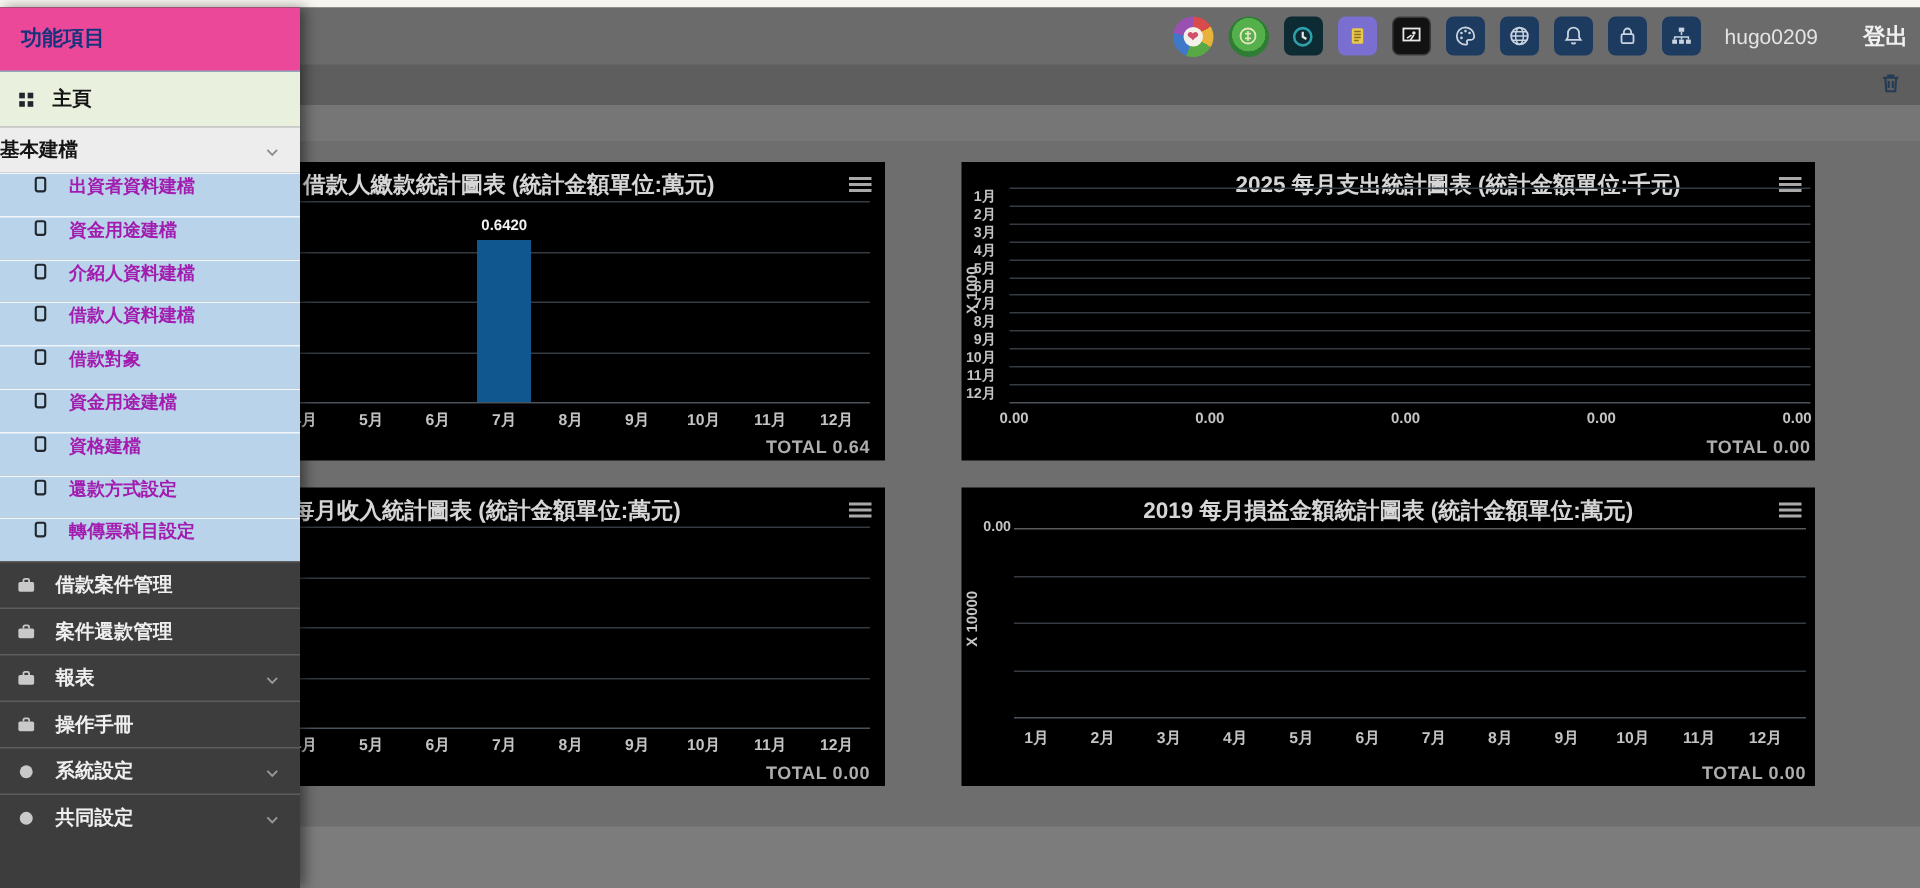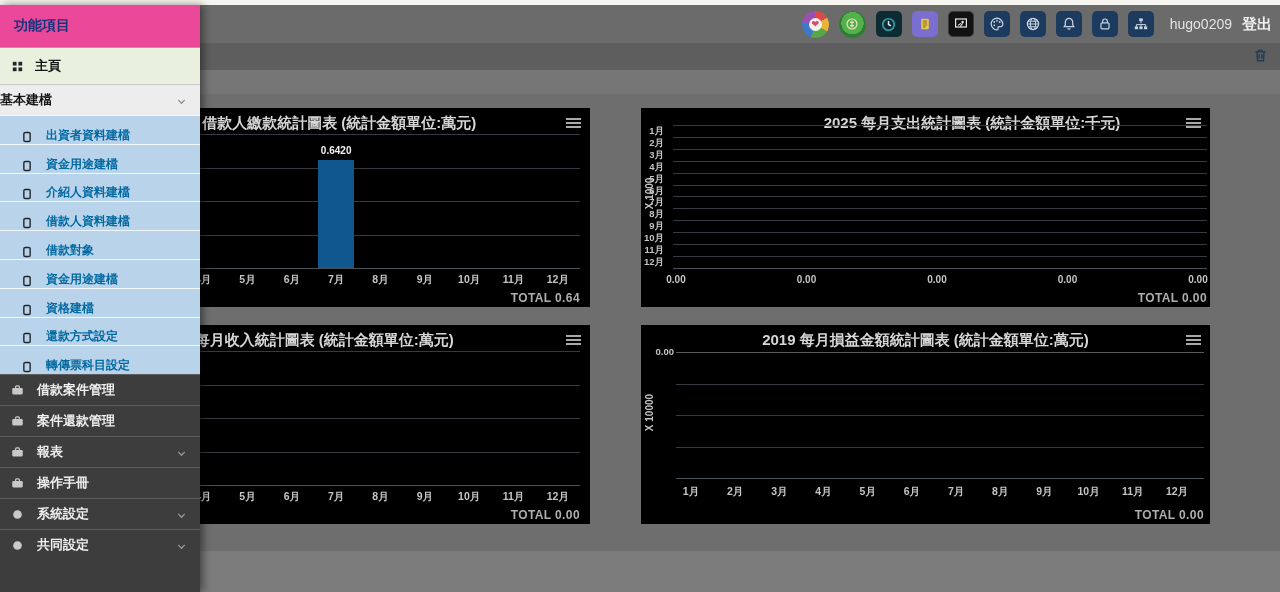--- a/index.html
+++ b/index.html
@@ -22,37 +22,37 @@
   .appicon svg{display:block;}
   .ai-navy{background:#1d3a5f;}
   .ai-clock{background:#0d2b33;}
   .ai-scroll{background:#7a6fd0;}
   .ai-board{background:#121212;border:1px solid #3a3a3a;box-sizing:border-box;}
   .ai-round{border-radius:50%;width:27px;height:27px;}
   .ai-logo{background:conic-gradient(#d94b4b 0 60deg,#e8b33a 60deg 120deg,#58a845 120deg 200deg,#3f77c9 200deg 280deg,#9a4fb3 280deg 360deg);}
   .ai-logo .core{width:13px;height:13px;border-radius:50%;background:#f3f0ea;display:flex;align-items:center;justify-content:center;font-size:9px;color:#d14f6a;font-weight:bold;}
   .ai-coin{background:radial-gradient(circle at 50% 45%,#53b04a 0 55%,#2f7d34 56% 100%);}
   .nav-user{color:#e4e4e4;font-size:14px;margin-left:6px;}
-  .nav-logout{color:#f0f0f0;font-size:15px;font-weight:bold;margin-left:0;cursor:pointer;}
+  .nav-logout{color:#f0f0f0;font-size:15px;font-weight:bold;margin-left:20px;cursor:pointer;}
   .trash-wrap{position:absolute;right:10px;top:4px;width:18px;height:18px;cursor:pointer;}
   
   .sidebar{
     left:0;top:5px;width:200px;height:587px;z-index:50;
     display:flex;flex-direction:column;background:#3d3d3d;
     box-shadow:3px 0 8px rgba(0,0,0,.45);
   }
   .sb-header{height:43px;background:#ec4899;display:flex;align-items:center;
     font-size:14px;font-weight:bold;color:#16337e;padding-left:14px;box-sizing:border-box;
     border-bottom:1px solid #93a7ba;}
   .sb-home{height:36px;background:#e9f1de;display:flex;align-items:center;cursor:pointer;
     font-size:13px;font-weight:bold;color:#141414;border-bottom:1px solid #c9c9c9;}
   .sb-group{height:30px;background:#ededed;display:flex;align-items:center;cursor:pointer;
     font-size:13px;font-weight:bold;color:#141414;position:relative;}
-  .sb-sub{height:28.8px;background:#b9d3eb;display:flex;align-items:flex-end;cursor:pointer;
-    font-size:12px;font-weight:bold;color:#0369a1;border-top:1px solid rgba(255,255,255,.8);box-sizing:border-box;}
+  .sb-sub{height:28.8px;background:#b9d3eb;display:flex;align-items:flex-start;cursor:pointer;
+    font-size:12px;font-weight:bold;color:#a21caf;border-top:1px solid rgba(255,255,255,.8);box-sizing:border-box;}
   .sb-dark{height:31px;background:#3d3d3d;display:flex;align-items:center;cursor:pointer;
     font-size:13px;font-weight:bold;color:#efefef;border-top:1px solid #5d5d5d;box-sizing:border-box;position:relative;}
   .sb-icon{display:flex;align-items:center;justify-content:center;}
   .chev{position:absolute;right:12px;top:50%;margin-top:-5px;}
   
   .panel{position:absolute;width:569px;height:199px;background:#000;}
   .p-title{position:absolute;left:0;right:0;top:6px;text-align:center;
     font-size:15px;font-weight:bold;color:#d6d6d6;white-space:nowrap;}
   .burger{position:absolute;right:9px;top:10px;width:15px;cursor:pointer;}
   .burger i{display:block;height:2px;background:#a9a9a9;margin-bottom:2px;}

